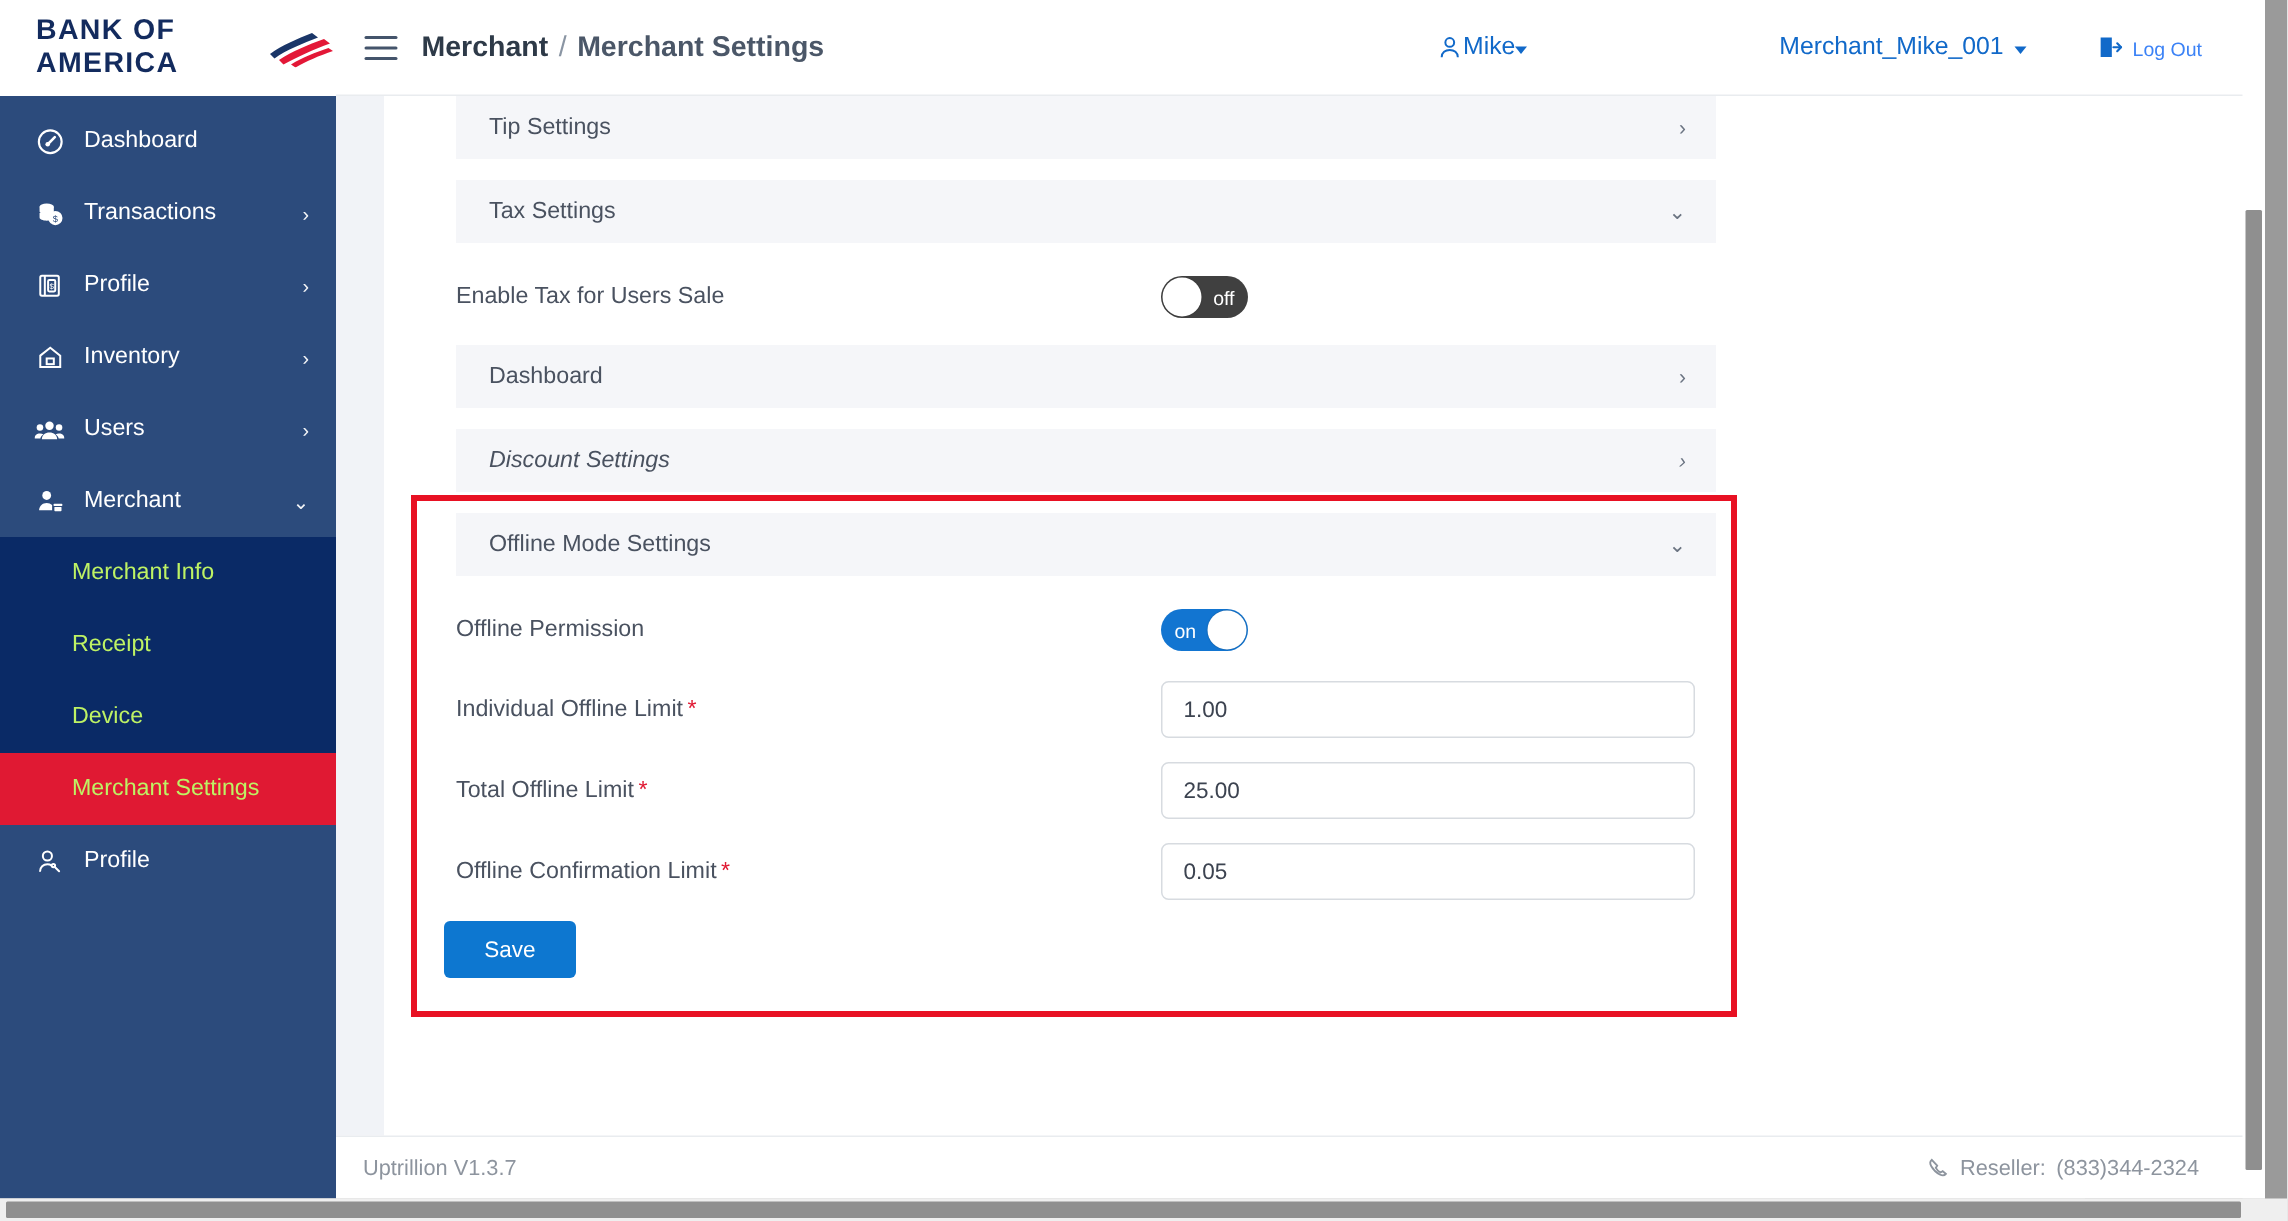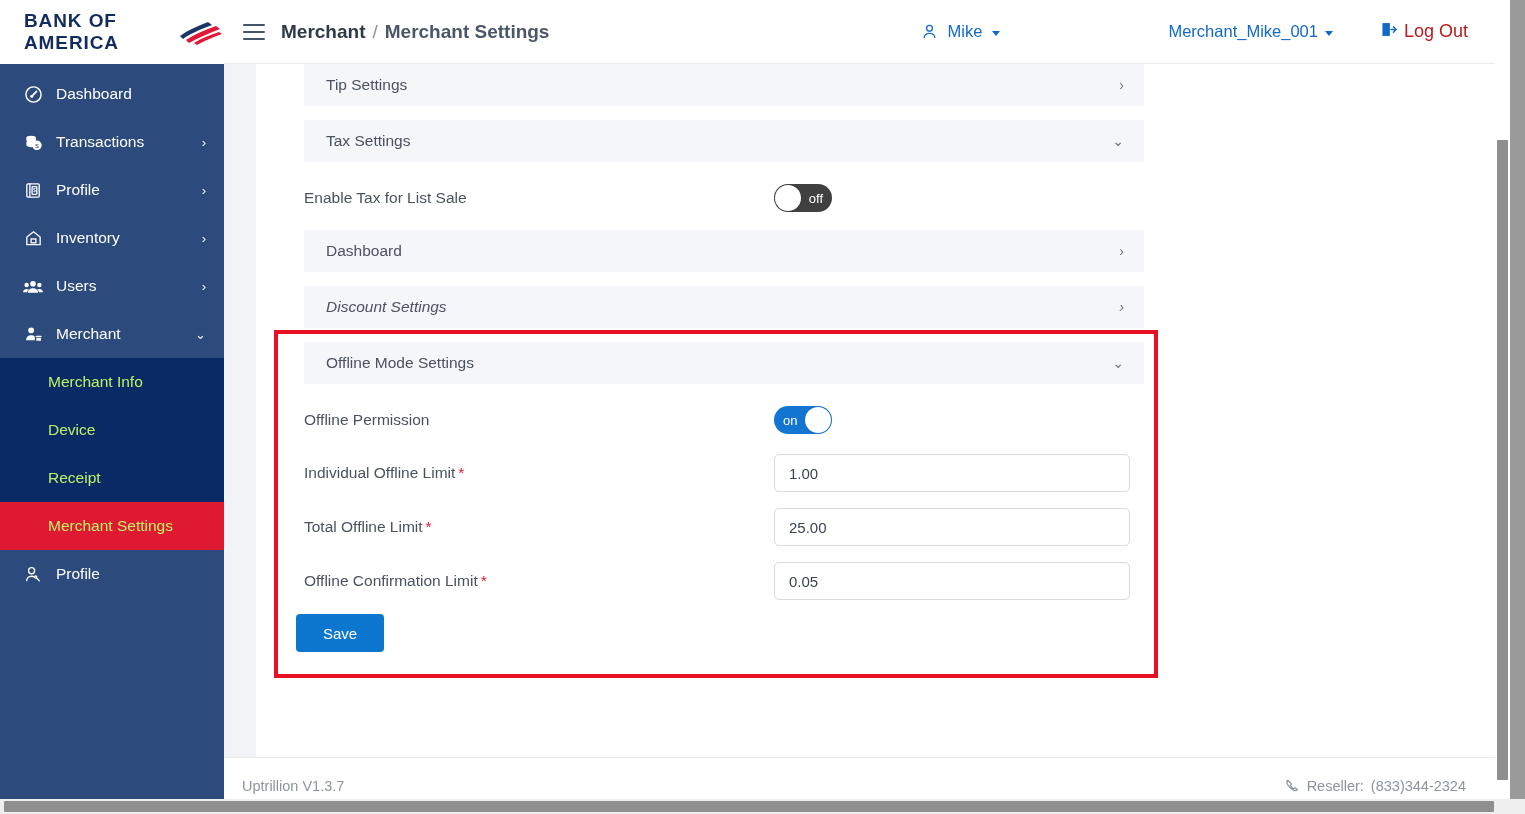--- a/index.html
+++ b/index.html
@@ -89,32 +89,32 @@
     display: flex; flex-direction: column; justify-content: space-between;
     cursor: pointer;
   }
   .hamburger span { display: block; height: 2px; background: #44546b; border-radius: 1px; }
   .breadcrumb { font-size: 19px; color: #2e3a48; display: flex; align-items: baseline; gap: 7px; }
   .breadcrumb .crumb-1 { font-weight: bold; color: #2e3a48; }
   .breadcrumb .sep { color: #8a95a3; font-weight: normal; }
   .breadcrumb .crumb-2 { font-weight: bold; color: #4b5768; }
   .hdr-right { margin-left: auto; display: flex; align-items: center; }
   .hdr-user {
-    display: flex; align-items: center; gap: 10px;
+    display: flex; align-items: center; gap: 0;
     color: #1169c9; font-size: 16.5px; cursor: pointer;
     margin-right: 168px;
   }
   .hdr-merchant {
     display: flex; align-items: center; gap: 7px;
     color: #1169c9; font-size: 16.5px; cursor: pointer;
     margin-right: 46px;
   }
   .hdr-logout {
-    display: flex; align-items: flex-start; gap: 7px;
-    color: #b91c1c; font-size: 18px; cursor: pointer;
+    display: flex; align-items: flex-end; gap: 7px;
+    color: #3b82f6; font-size: 13px; cursor: pointer;
     margin-right: 42px;
   }
   .caret {
     width: 0; height: 0;
     border-left: 4.5px solid transparent;
     border-right: 4.5px solid transparent;
     border-top: 5.5px solid #1169c9;
     position: relative; top: 2px;
   }
   
@@ -202,21 +202,21 @@
     left: 274px; top: 330px;
     width: 884px; height: 348px;
     border: 4px solid #e81123;
     pointer-events: none;
     z-index: 5;
   }
   
   .footer {
     position: absolute;
     left: 224px; top: 757px;
-    width: 1286px; height: 56px;
+    width: 1286px; height: 42px;
     background: #ffffff;
     border-top: 1px solid #e9ecef;
     display: flex; align-items: center;
     padding: 0 44px 0 18px;
     color: #8d949e;
     font-size: 14.5px;
   }
   .footer .f-right { margin-left: auto; display: flex; align-items: center; gap: 7px; }
   
   .vscroll {
@@ -343,24 +343,24 @@
         </span>
         <span class="nav-label">Merchant</span>
         <span class="chev">⌄</span>
       </div>
 
       <div class="submenu">
         <div class="sub-item">
           <span>Merchant Info</span>
         </div>
         <div class="sub-item">
-          <span>Device</span>
+          <span>Receipt</span>
         </div>
         <div class="sub-item">
-          <span>Receipt</span>
+          <span>Device</span>
         </div>
         <div class="sub-item active">
           <span>Merchant Settings</span>
         </div>
       </div>
 
       <div class="nav-item">
         <span class="nav-ico">
           <svg width="19" height="19" viewBox="0 0 20 20" fill="none" stroke="#ffffff" stroke-width="1.4">
             <circle cx="8" cy="6" r="3.2"></circle>
@@ -420,21 +420,21 @@
         <span>Tip Settings</span>
         <span class="acc-chev">›</span>
       </div>
 
       <div class="acc-row" style="top:62px;">
         <span>Tax Settings</span>
         <span class="acc-chev">⌄</span>
       </div>
 
       <div class="field-row" style="top:126px;">
-        <span class="field-label">Enable Tax for List Sale</span>
+        <span class="field-label">Enable Tax for Users Sale</span>
         <span class="toggle off">
           <span class="knob"></span>
           <span class="t-txt">off</span>
         </span>
       </div>
 
       <div class="acc-row" style="top:172px;">
         <span>Dashboard</span>
         <span class="acc-chev">›</span>
       </div>

